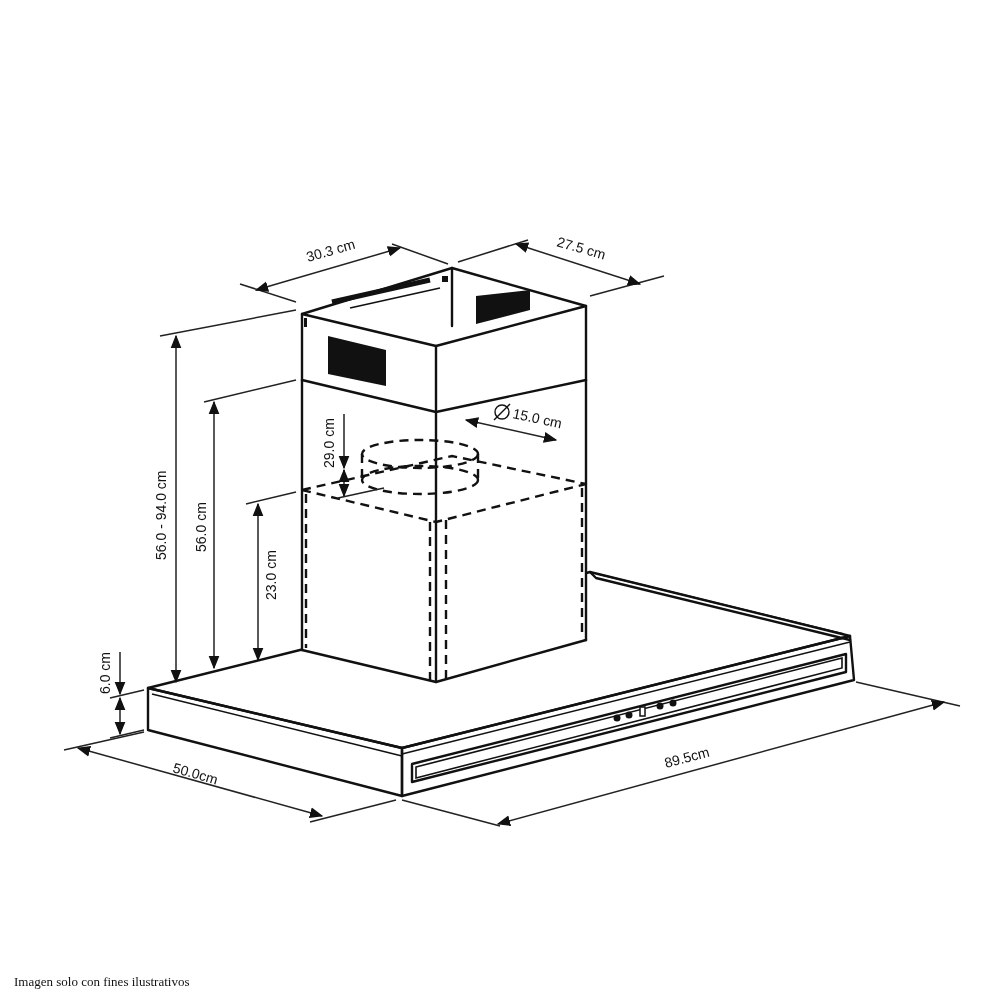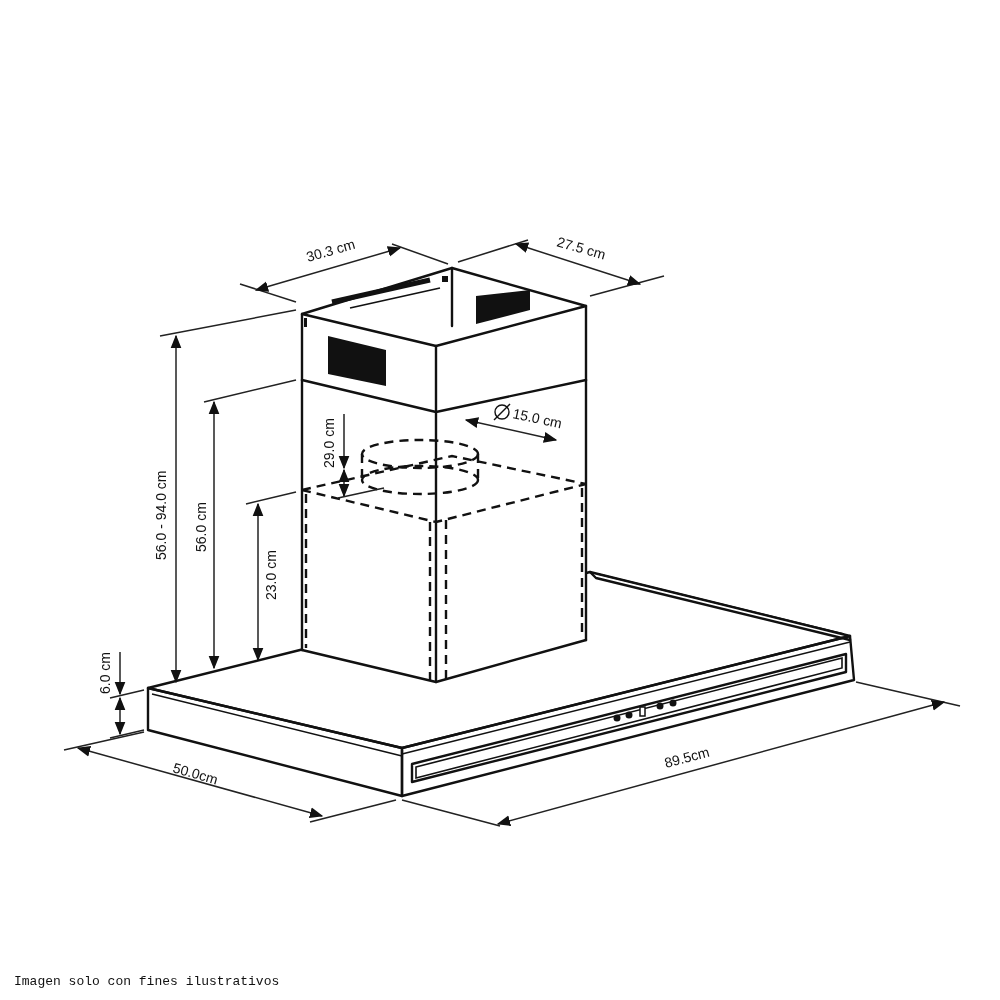--- a/index.html
+++ b/index.html
@@ -7,21 +7,21 @@
          font-family:"Liberation Sans", sans-serif; }
   #diagram { position:absolute; left:0; top:0; width:1000px; height:1000px; }
   .ln { stroke:#111; stroke-width:2.4; fill:none; stroke-linecap:round; stroke-linejoin:round; }
   .thin { stroke:#111; stroke-width:1.6; fill:none; }
   .dash { stroke:#111; stroke-width:2.4; fill:none; stroke-dasharray:9 6; }
   .dim { stroke:#222; stroke-width:1.5; fill:none; }
   .ext { stroke:#222; stroke-width:1.5; fill:none; }
   .lbl { font-family:"Liberation Sans", sans-serif; font-size:14px; fill:#111; }
   .vent { fill:#111; }
   #caption { position:absolute; left:14px; top:974px; font-size:13px; color:#111;
-             font-family:Liberation Mono, monospace; }
+             font-family:Liberation Serif, serif; }
 </style>
 </head>
 <body>
 
 <svg id="diagram" viewBox="0 0 1000 1000" xmlns="http://www.w3.org/2000/svg">
   <defs>
     <marker id="arr" viewBox="0 0 10 10" refX="9" refY="5" markerWidth="9" markerHeight="9" orient="auto-start-reverse">
       <path d="M0,1 L10,5 L0,9 z" fill="#111"></path>
     </marker>
   </defs>

